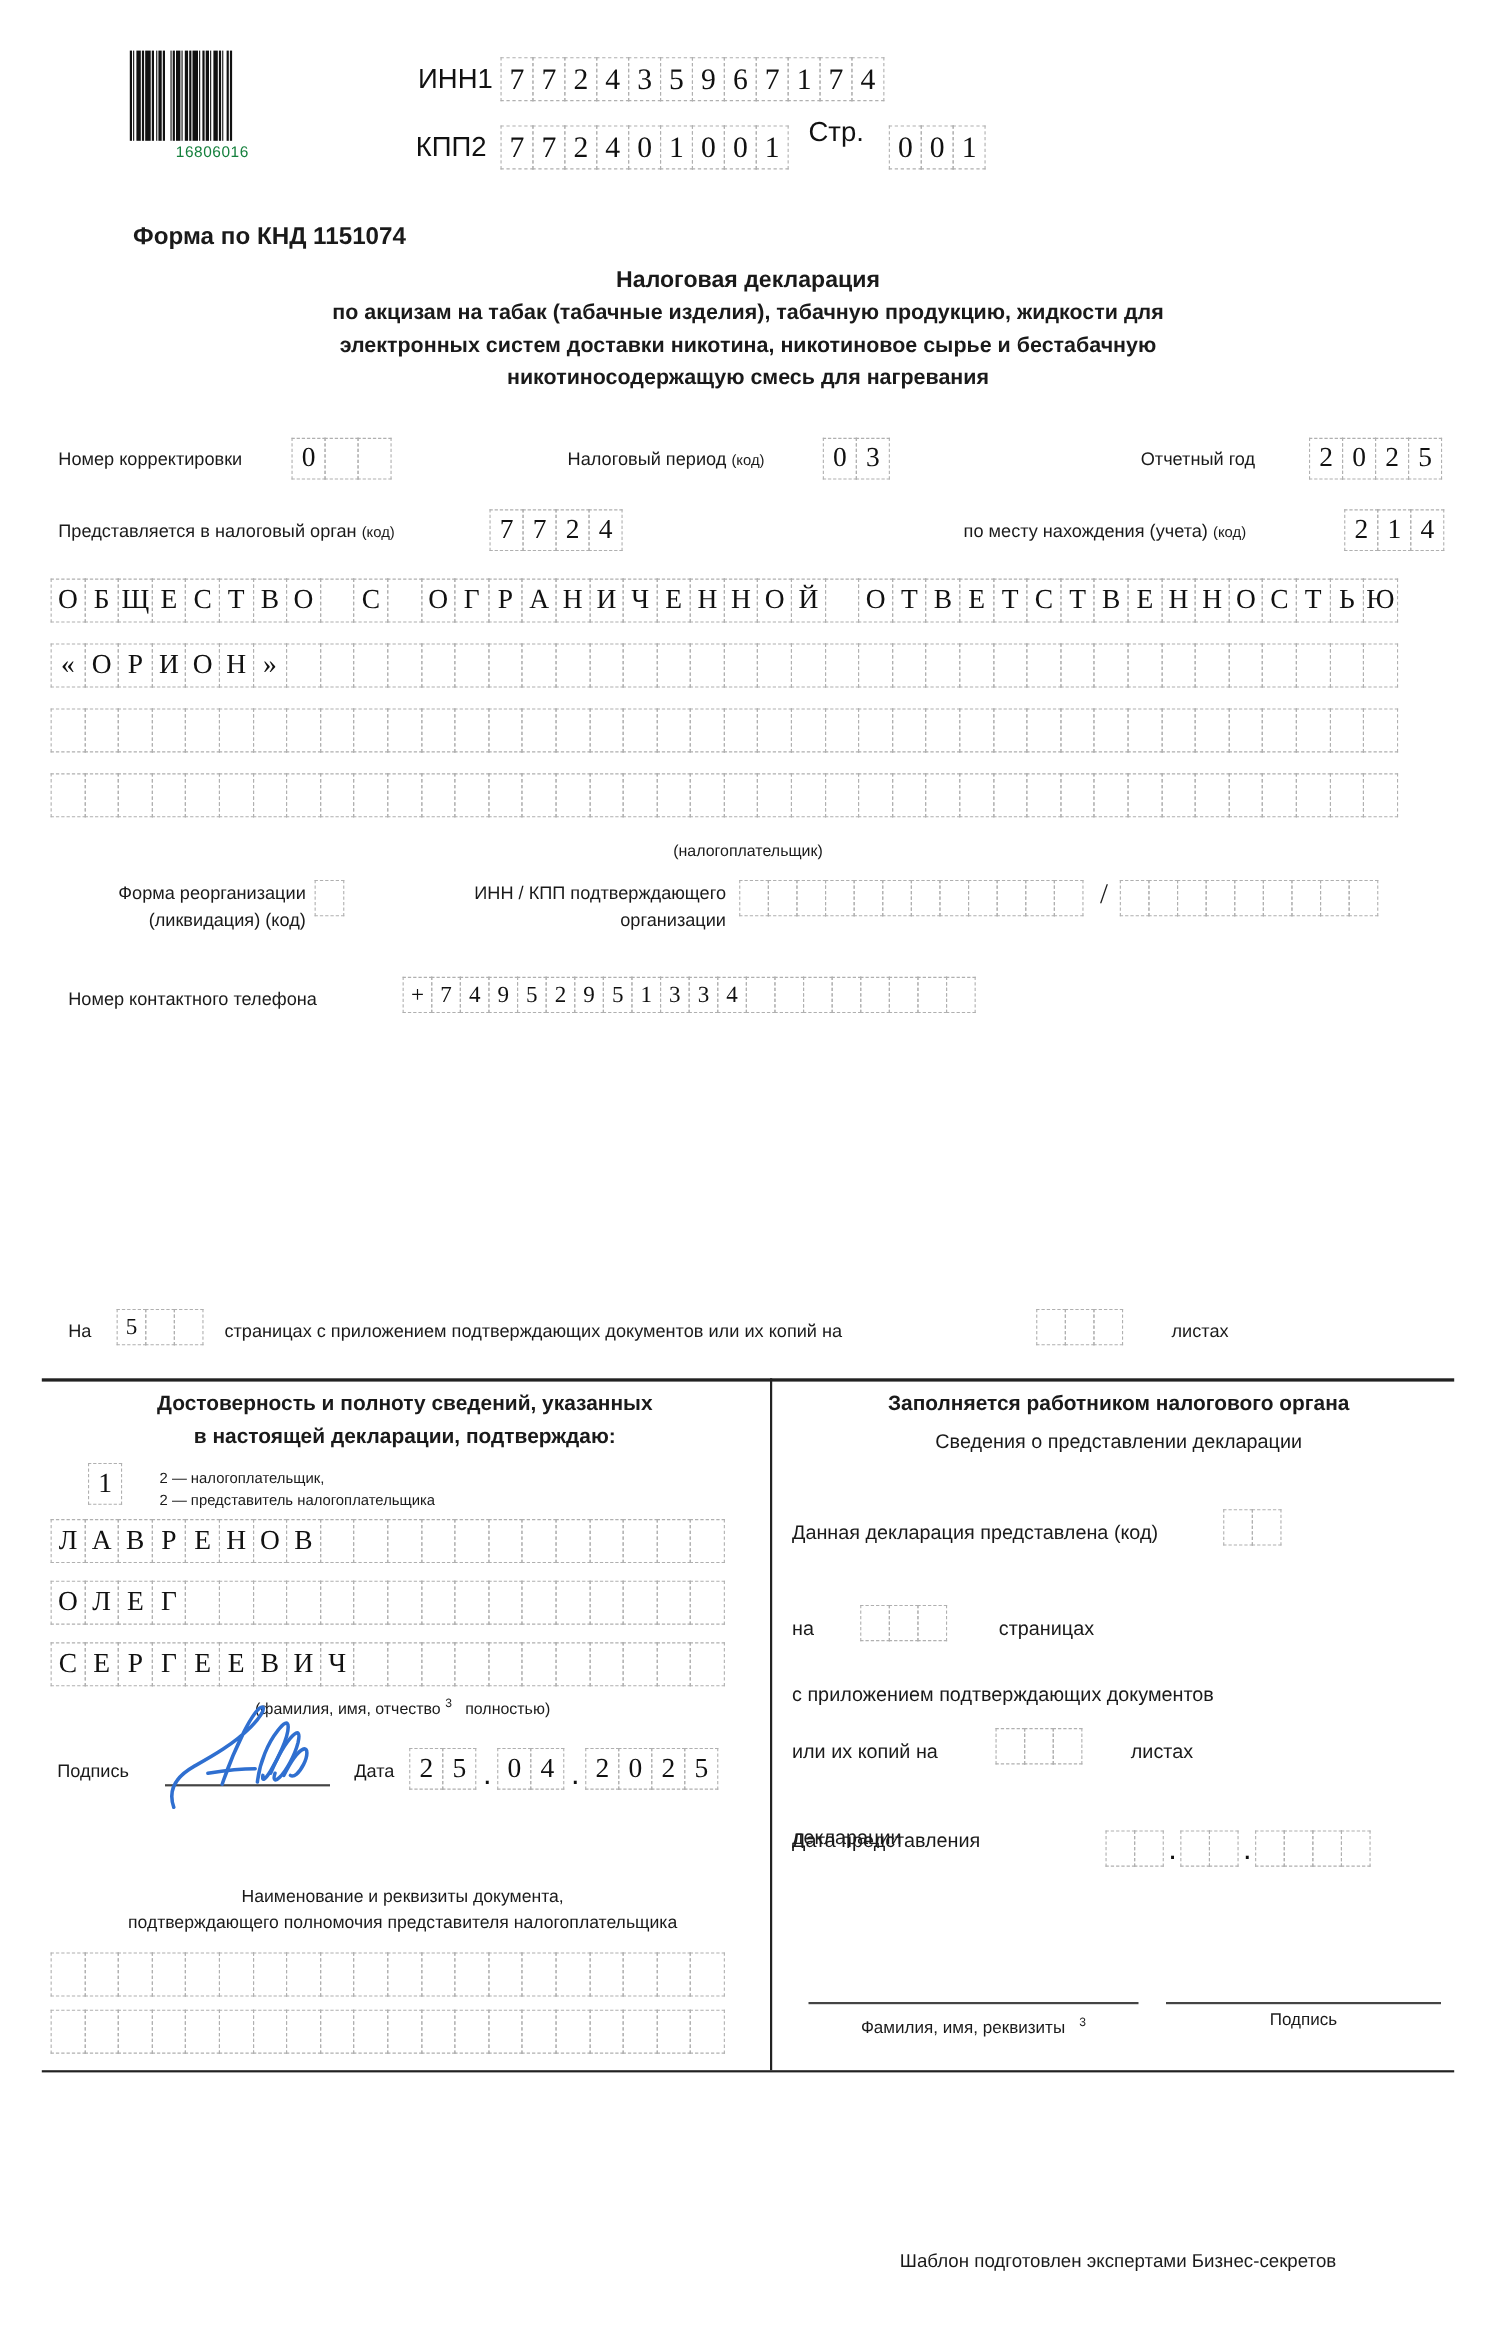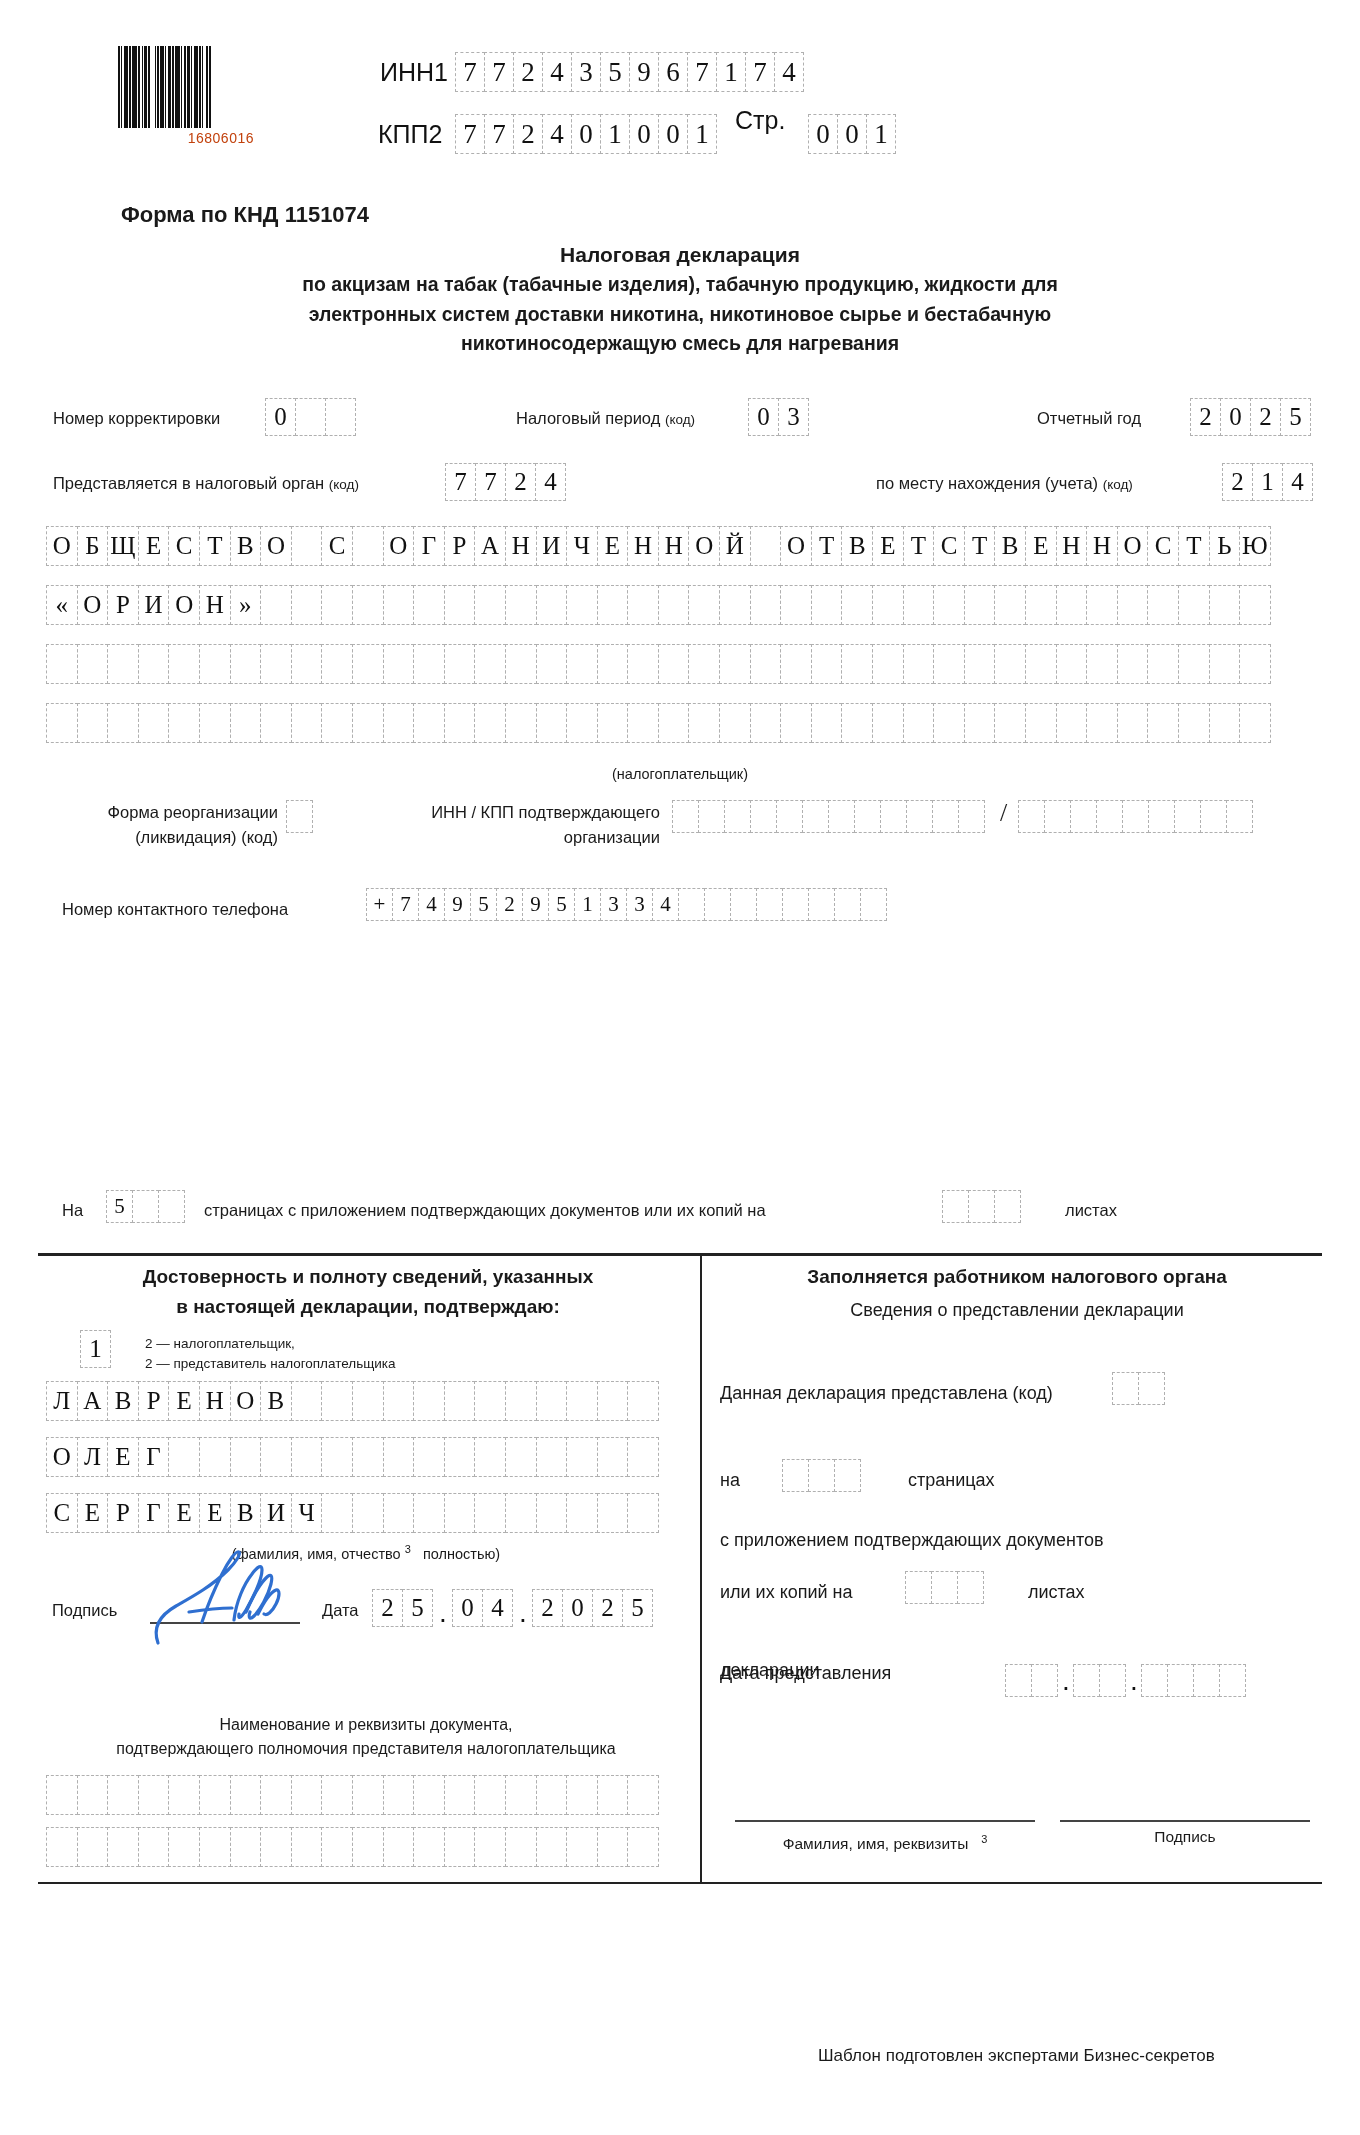--- a/index.html
+++ b/index.html
@@ -13,22 +13,22 @@
   }
   .page { position:relative; width:1360px; height:2135px; }
 
   
   .abs { position:absolute; }
 
   
   .barcode-wrap { position:absolute; left:118px; top:46px; width:150px; }
   .barcode-bars { display:flex; align-items:flex-end; height:82px; gap:0; }
   .barcode-bars i { display:block; background:#111; height:100%; }
-  .barcode-nums { display:flex; justify-content:flex-end; font-size:14px;
-    letter-spacing:.5px; color:#c2410c; margin-top:2px; padding:0 14px; }
+  .barcode-nums { display:flex; justify-content:center; font-size:14px;
+    letter-spacing:.5px; color:#15803d; margin-top:2px; padding:0 14px; }
 
   
   .cells { display:flex; }
   .cells .c {
     border:1px dashed #b0b0b0;
     box-sizing:border-box;
     display:flex; align-items:center; justify-content:center;
     font-family:"Liberation Serif", serif;
     color:#111;
     margin-left:-1px;

